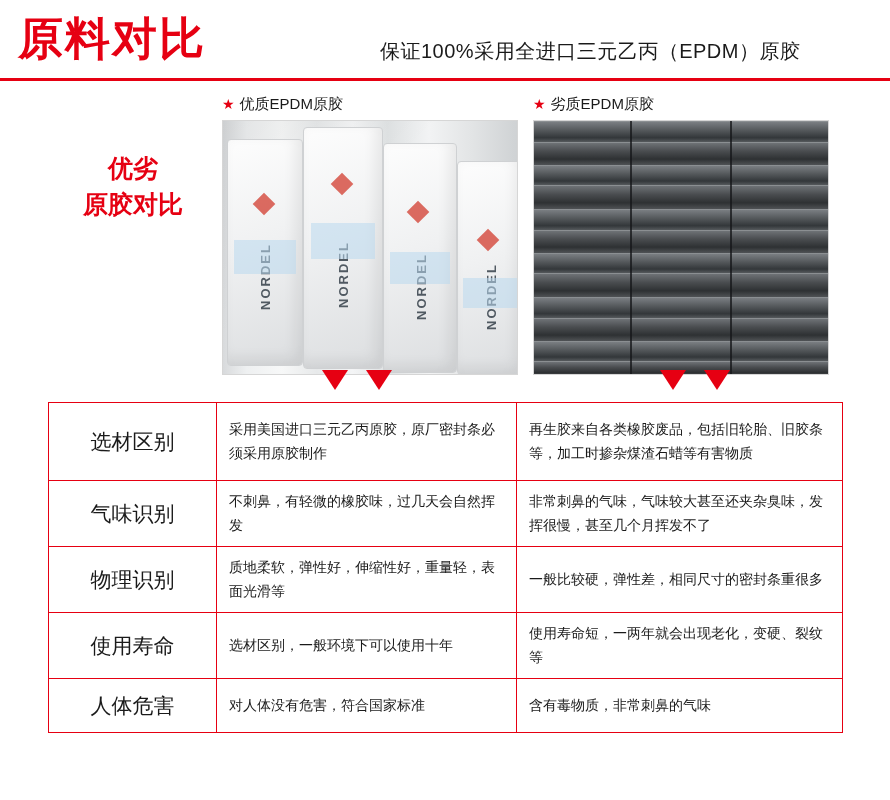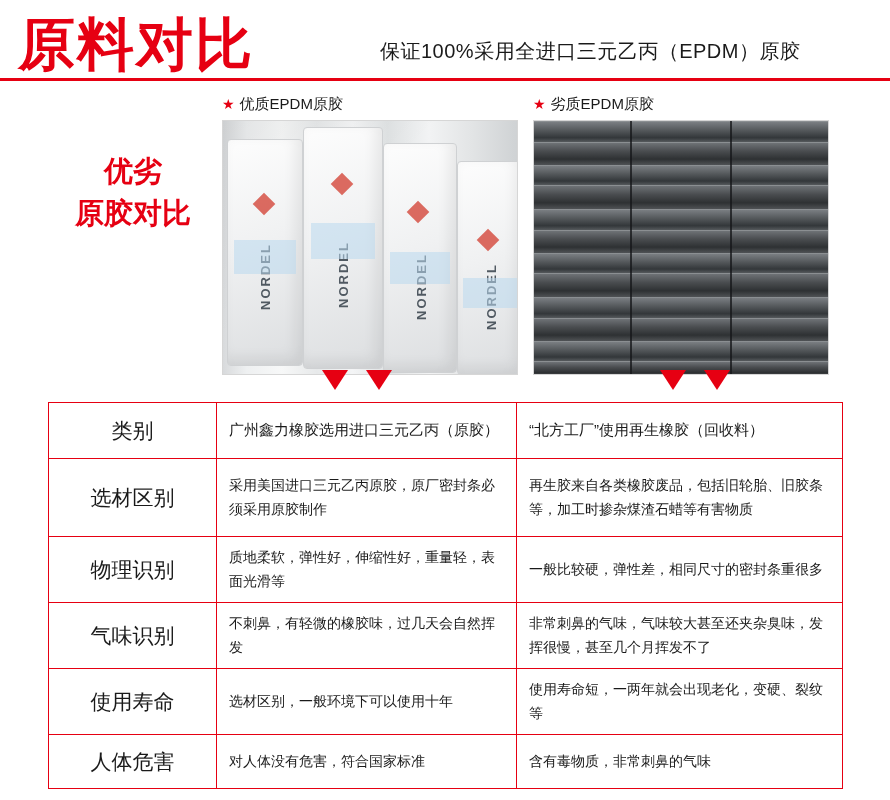--- a/index.html
+++ b/index.html
@@ -21,21 +21,21 @@
 
   
   .header {
     position: relative;
     height: 78px;
   }
   .header-title {
     position: absolute;
     left: 18px;
     top: 16px;
-    font-size: 57px;
+    font-size: 45px;
     font-weight: bold;
     color: #e60012;
     letter-spacing: 2px;
     line-height: 1;
   }
   .header-sub {
     position: absolute;
     left: 380px;
     top: 38px;
     font-size: 20px;
@@ -51,21 +51,21 @@
     background: #e60012;
   }
 
   
   .side-caption {
     position: absolute;
     left: 48px;
     top: 150px;
     width: 170px;
     color: #e60012;
-    font-size: 29px;
+    font-size: 25px;
     font-weight: bold;
     line-height: 1.45;
     text-align: center;
   }
 
   
   .photo-block {
     position: absolute;
     width: 296px;
   }
@@ -290,39 +290,34 @@
   </div>
 
   <div class="table-wrap">
     <table class="compare">
       <colgroup>
         <col class="col-cat">
         <col class="col-good">
         <col class="col-bad">
       </colgroup>
       <tbody>
-        <tr class="head row-h-head">
-          <td class="cat">类别</td>
-          <td class="head-good">广州鑫力橡胶选用进口三元乙丙（原胶）</td>
-          <td class="head-bad">“北方工厂”使用再生橡胶（回收料）</td>
-        </tr>
         <tr class="row-h-tall">
           <td class="cat">选材区别</td>
           <td class="body">采用美国进口三元乙丙原胶，原厂密封条必须采用原胶制作</td>
           <td class="body">再生胶来自各类橡胶废品，包括旧轮胎、旧胶条等，加工时掺杂煤渣石蜡等有害物质</td>
         </tr>
         <tr class="row-h-mid">
+          <td class="cat">气味识别</td>
+          <td class="body">不刺鼻，有轻微的橡胶味，过几天会自然挥发</td>
+          <td class="body">非常刺鼻的气味，气味较大甚至还夹杂臭味，发挥很慢，甚至几个月挥发不了</td>
+        </tr>
+        <tr class="row-h-mid">
           <td class="cat">物理识别</td>
           <td class="body">质地柔软，弹性好，伸缩性好，重量轻，表面光滑等</td>
           <td class="body">一般比较硬，弹性差，相同尺寸的密封条重很多</td>
-        </tr>
-        <tr class="row-h-mid">
-          <td class="cat">气味识别</td>
-          <td class="body">不刺鼻，有轻微的橡胶味，过几天会自然挥发</td>
-          <td class="body">非常刺鼻的气味，气味较大甚至还夹杂臭味，发挥很慢，甚至几个月挥发不了</td>
         </tr>
         <tr class="row-h-mid">
           <td class="cat">使用寿命</td>
           <td class="body">选材区别，一般环境下可以使用十年</td>
           <td class="body">使用寿命短，一两年就会出现老化，变硬、裂纹等</td>
         </tr>
         <tr class="row-h-low">
           <td class="cat">人体危害</td>
           <td class="body">对人体没有危害，符合国家标准</td>
           <td class="body">含有毒物质，非常刺鼻的气味</td>

